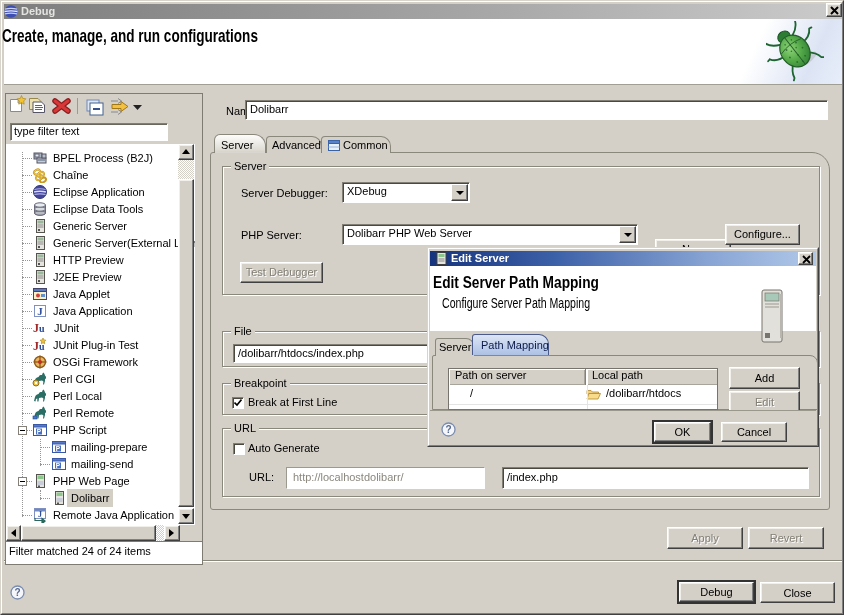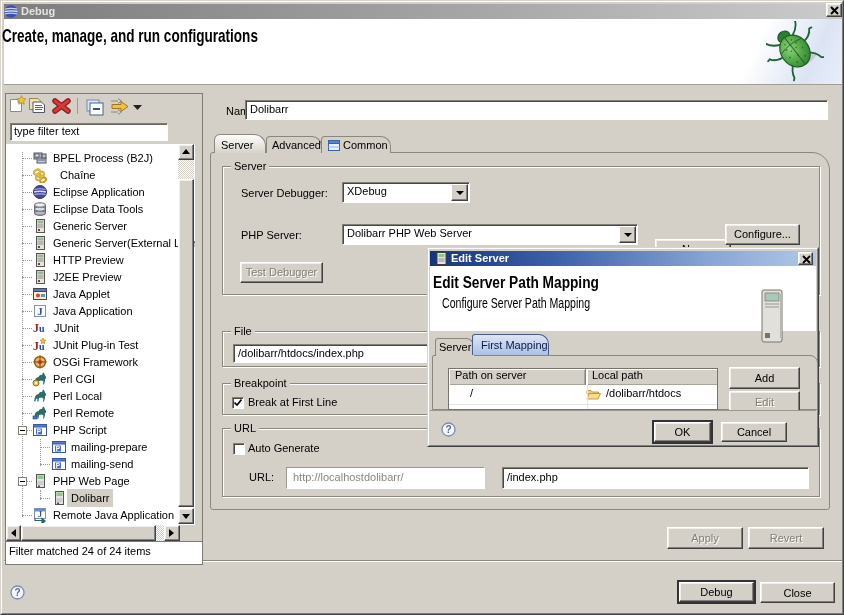--- a/index.html
+++ b/index.html
@@ -266,21 +266,21 @@
                 <ellipse cx="9" cy="7.5" rx="3.2" ry="2.2" transform="rotate(-30 9 7.5)"></ellipse>
                 <ellipse cx="7" cy="10.5" rx="3.2" ry="2.2" transform="rotate(-30 7 10.5)"></ellipse>
                 <ellipse cx="11" cy="13" rx="3.2" ry="2.2" transform="rotate(-30 11 13)"></ellipse>
               </g>
               <g fill="none" stroke="#f0d060" stroke-width="0.8">
                 <ellipse cx="5" cy="5" rx="3.2" ry="2.2" transform="rotate(-30 5 5)"></ellipse>
                 <ellipse cx="9" cy="7.5" rx="3.2" ry="2.2" transform="rotate(-30 9 7.5)"></ellipse>
                 <ellipse cx="7" cy="10.5" rx="3.2" ry="2.2" transform="rotate(-30 7 10.5)"></ellipse>
               </g>
             </svg></span>
-          <span class="lbl" style="left:47px;margin-left:7px;">Chaîne</span>
+          <span class="lbl" style="left:47px;">Chaîne</span>
         </div>
       <div class="dotted-h" style="left:16px;top:48px;width:10px;"></div>
       <div class="trow" style="top:40px;width:189px;">
           <span class="ticon" style="left:26px;"><svg width="16" height="16" viewBox="0 0 16 16">
               <circle cx="8" cy="8" r="6.5" fill="#44449c"></circle>
               <path d="M2 5.5 Q8 4 14 5.5" stroke="#b0b4e8" stroke-width="1.2" fill="none"></path>
               <path d="M1.5 8 Q8 6.5 14.5 8" stroke="#d8dcf8" stroke-width="1.4" fill="none"></path>
               <path d="M2 10.5 Q8 9.2 14 10.5" stroke="#b0b4e8" stroke-width="1.2" fill="none"></path>
               <circle cx="8" cy="8" r="6.5" fill="none" stroke="#333a78"></circle>
             </svg></span>
@@ -538,21 +538,21 @@
         <line x1="7" y1="19" x2="21" y2="19" stroke="#9a988e"></line>
         <rect x="7" y="45" width="5" height="5" fill="#76746c"></rect>
         <rect x="22" y="6" width="2" height="44" fill="#b8b6ae"></rect>
       </svg>
     </div>
 
     <div class="tab" style="left:7px;top:90px;width:39px;height:18px;border-radius:3px 8px 0 0;">
         <span style="position:absolute;left:3px;top:2px;">Server</span>
       </div>
     <div class="tab" style="left:44px;top:86px;width:77px;height:22px;border-radius:3px 10px 0 0;background:linear-gradient(180deg,#dce5f5,#aabfe4);border-color:#4a5a8a;">
-        <span style="position:absolute;left:8px;top:4px;color:#0a1a4a;">First Mapping</span>
+        <span style="position:absolute;left:8px;top:4px;color:#0a1a4a;">Path Mapping</span>
       </div>
 
     <div class="abs" style="left:4px;top:107px;width:386px;height:55px;border:1px solid #8a877d;border-radius:2px 8px 0 0;"></div>
     <div class="abs" style="left:8px;top:107px;width:38px;height:1px;background:#d4d0c8;"></div>
 
     <div class="abs" style="left:20px;top:120px;width:270px;height:42px;background:#fff;border:1px solid #76746c;overflow:hidden;">
       <div class="abs" style="left:0;top:0;width:137px;height:16px;background:#d4d0c8;border-right:1px solid #808080;box-shadow:inset 1px 1px 0 #fff, inset -1px -1px 0 #a8a49c;">
           <span style="position:absolute;left:6px;top:0px;">Path on server</span>
         </div>
       <div class="abs" style="left:138px;top:0;width:131px;height:16px;background:#d4d0c8;box-shadow:inset 1px 1px 0 #fff, inset -1px -1px 0 #a8a49c;">

